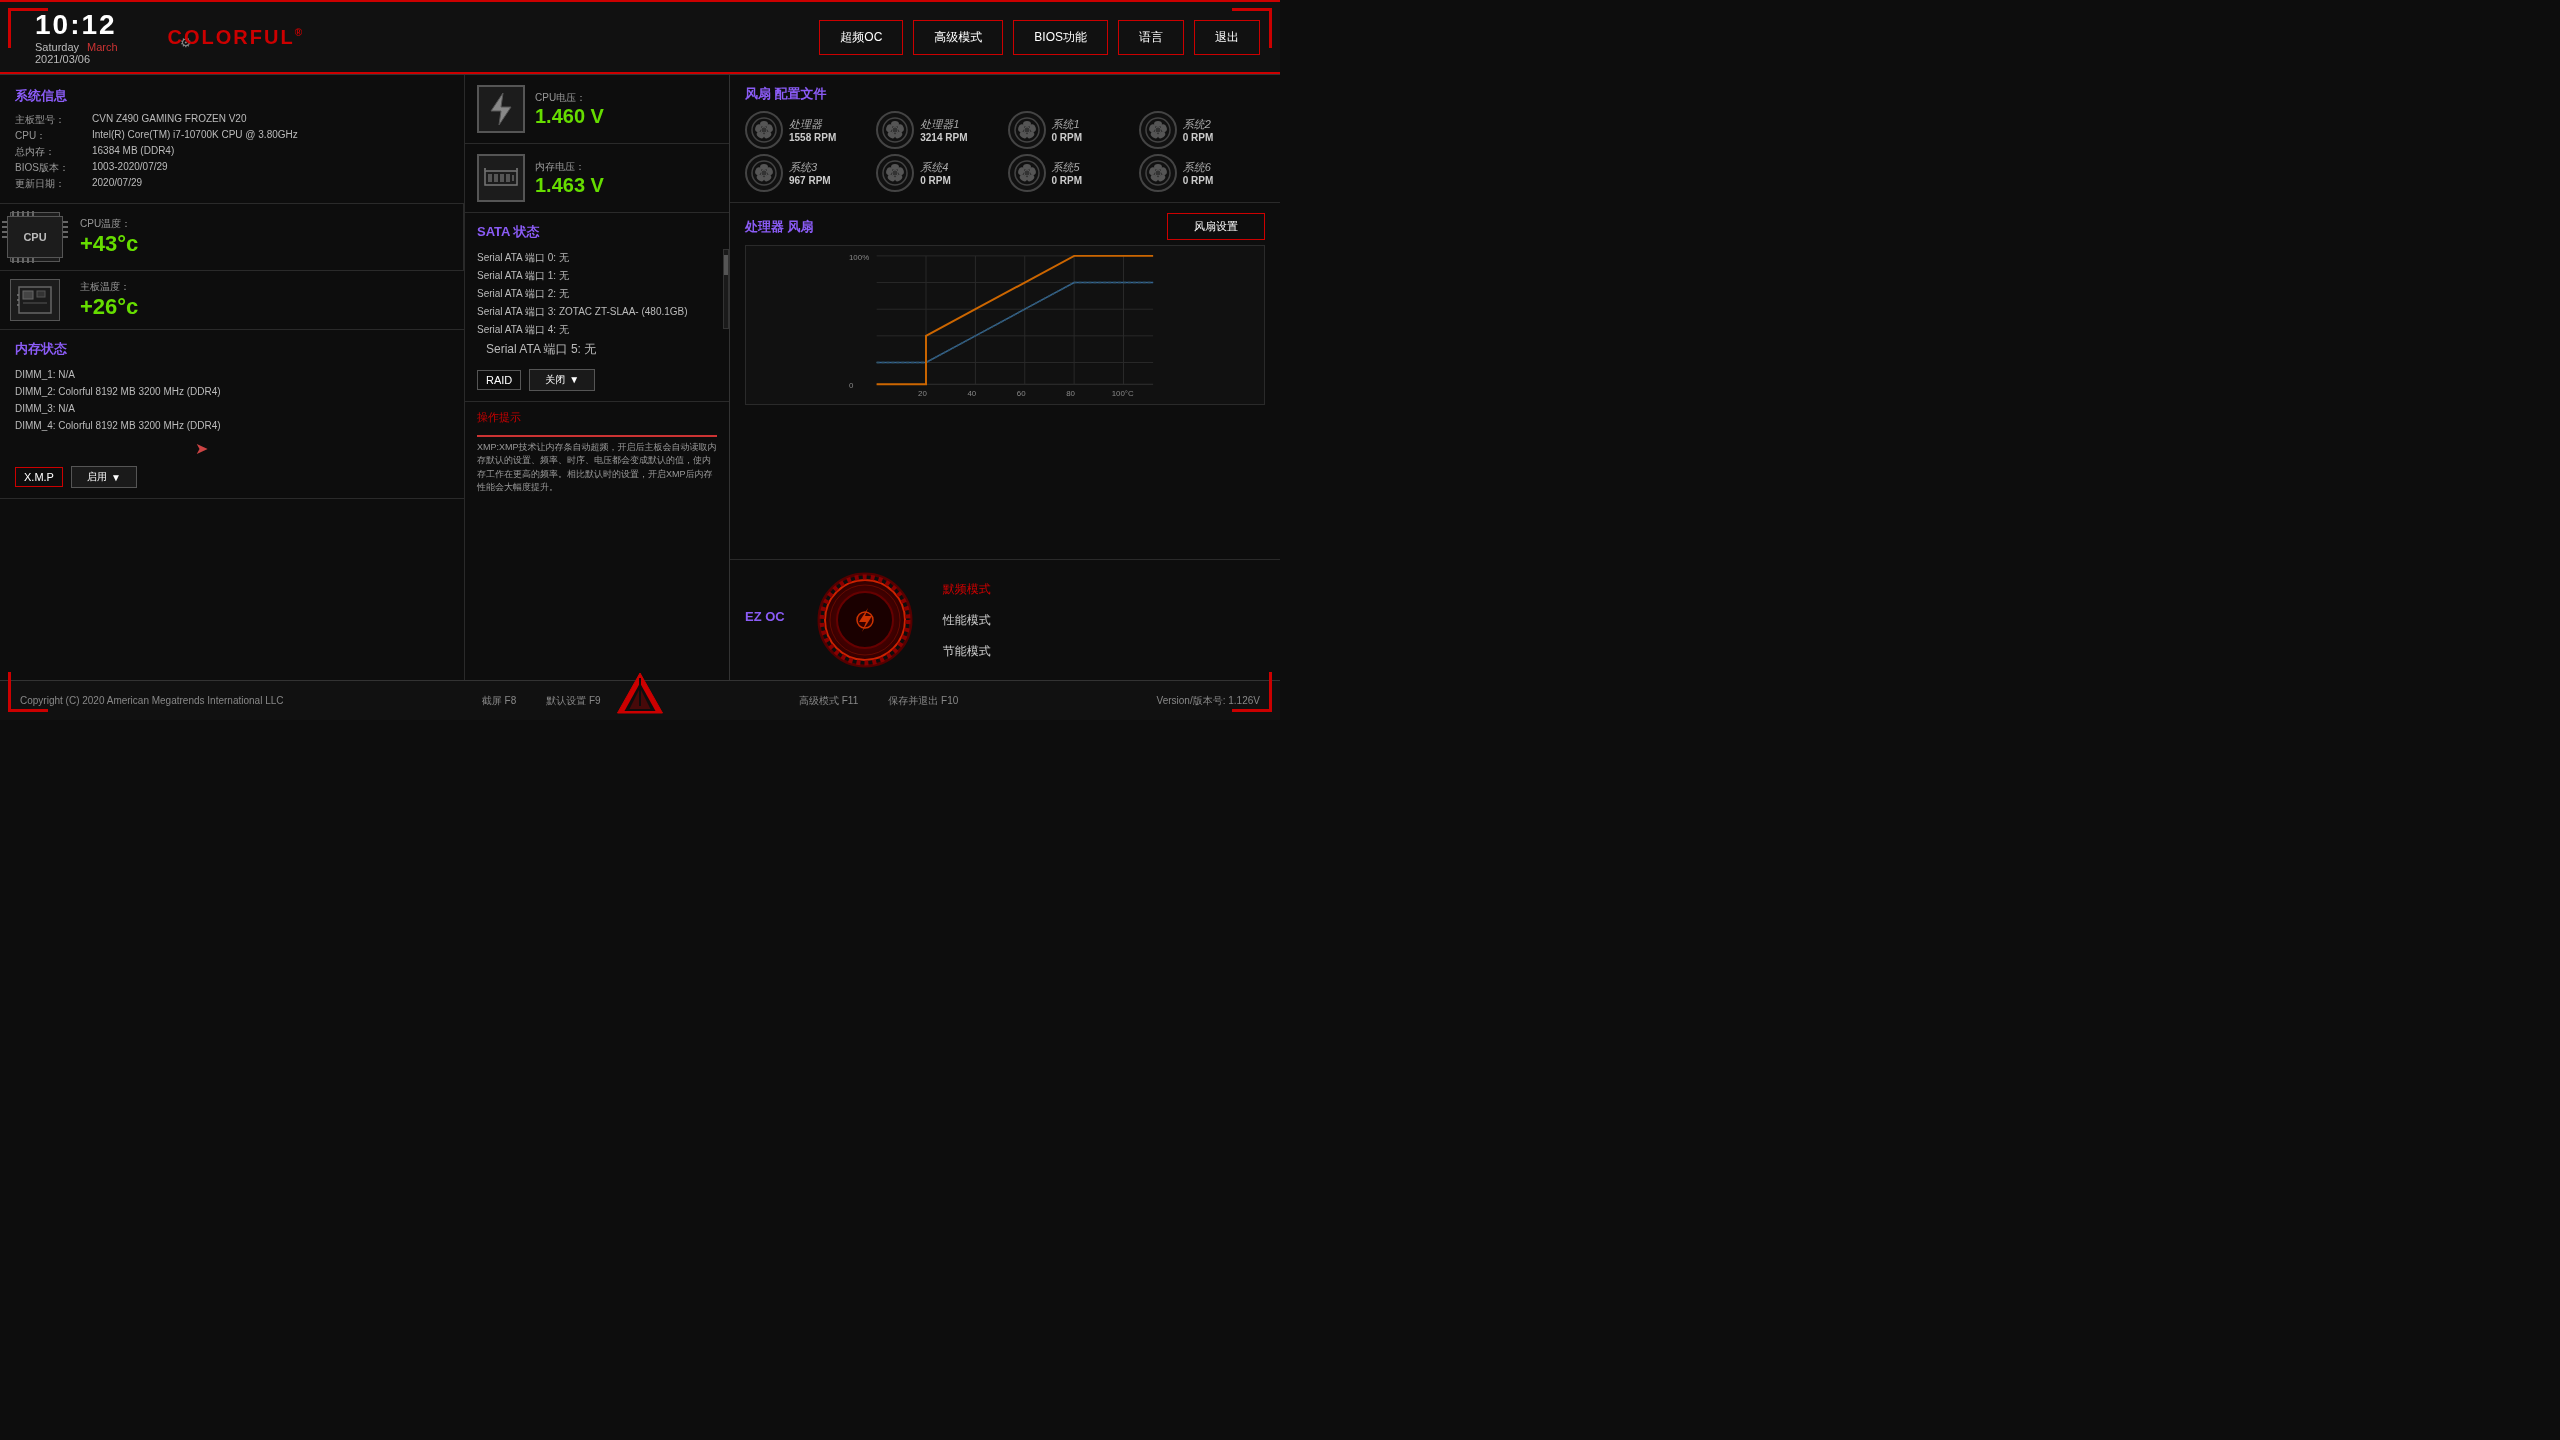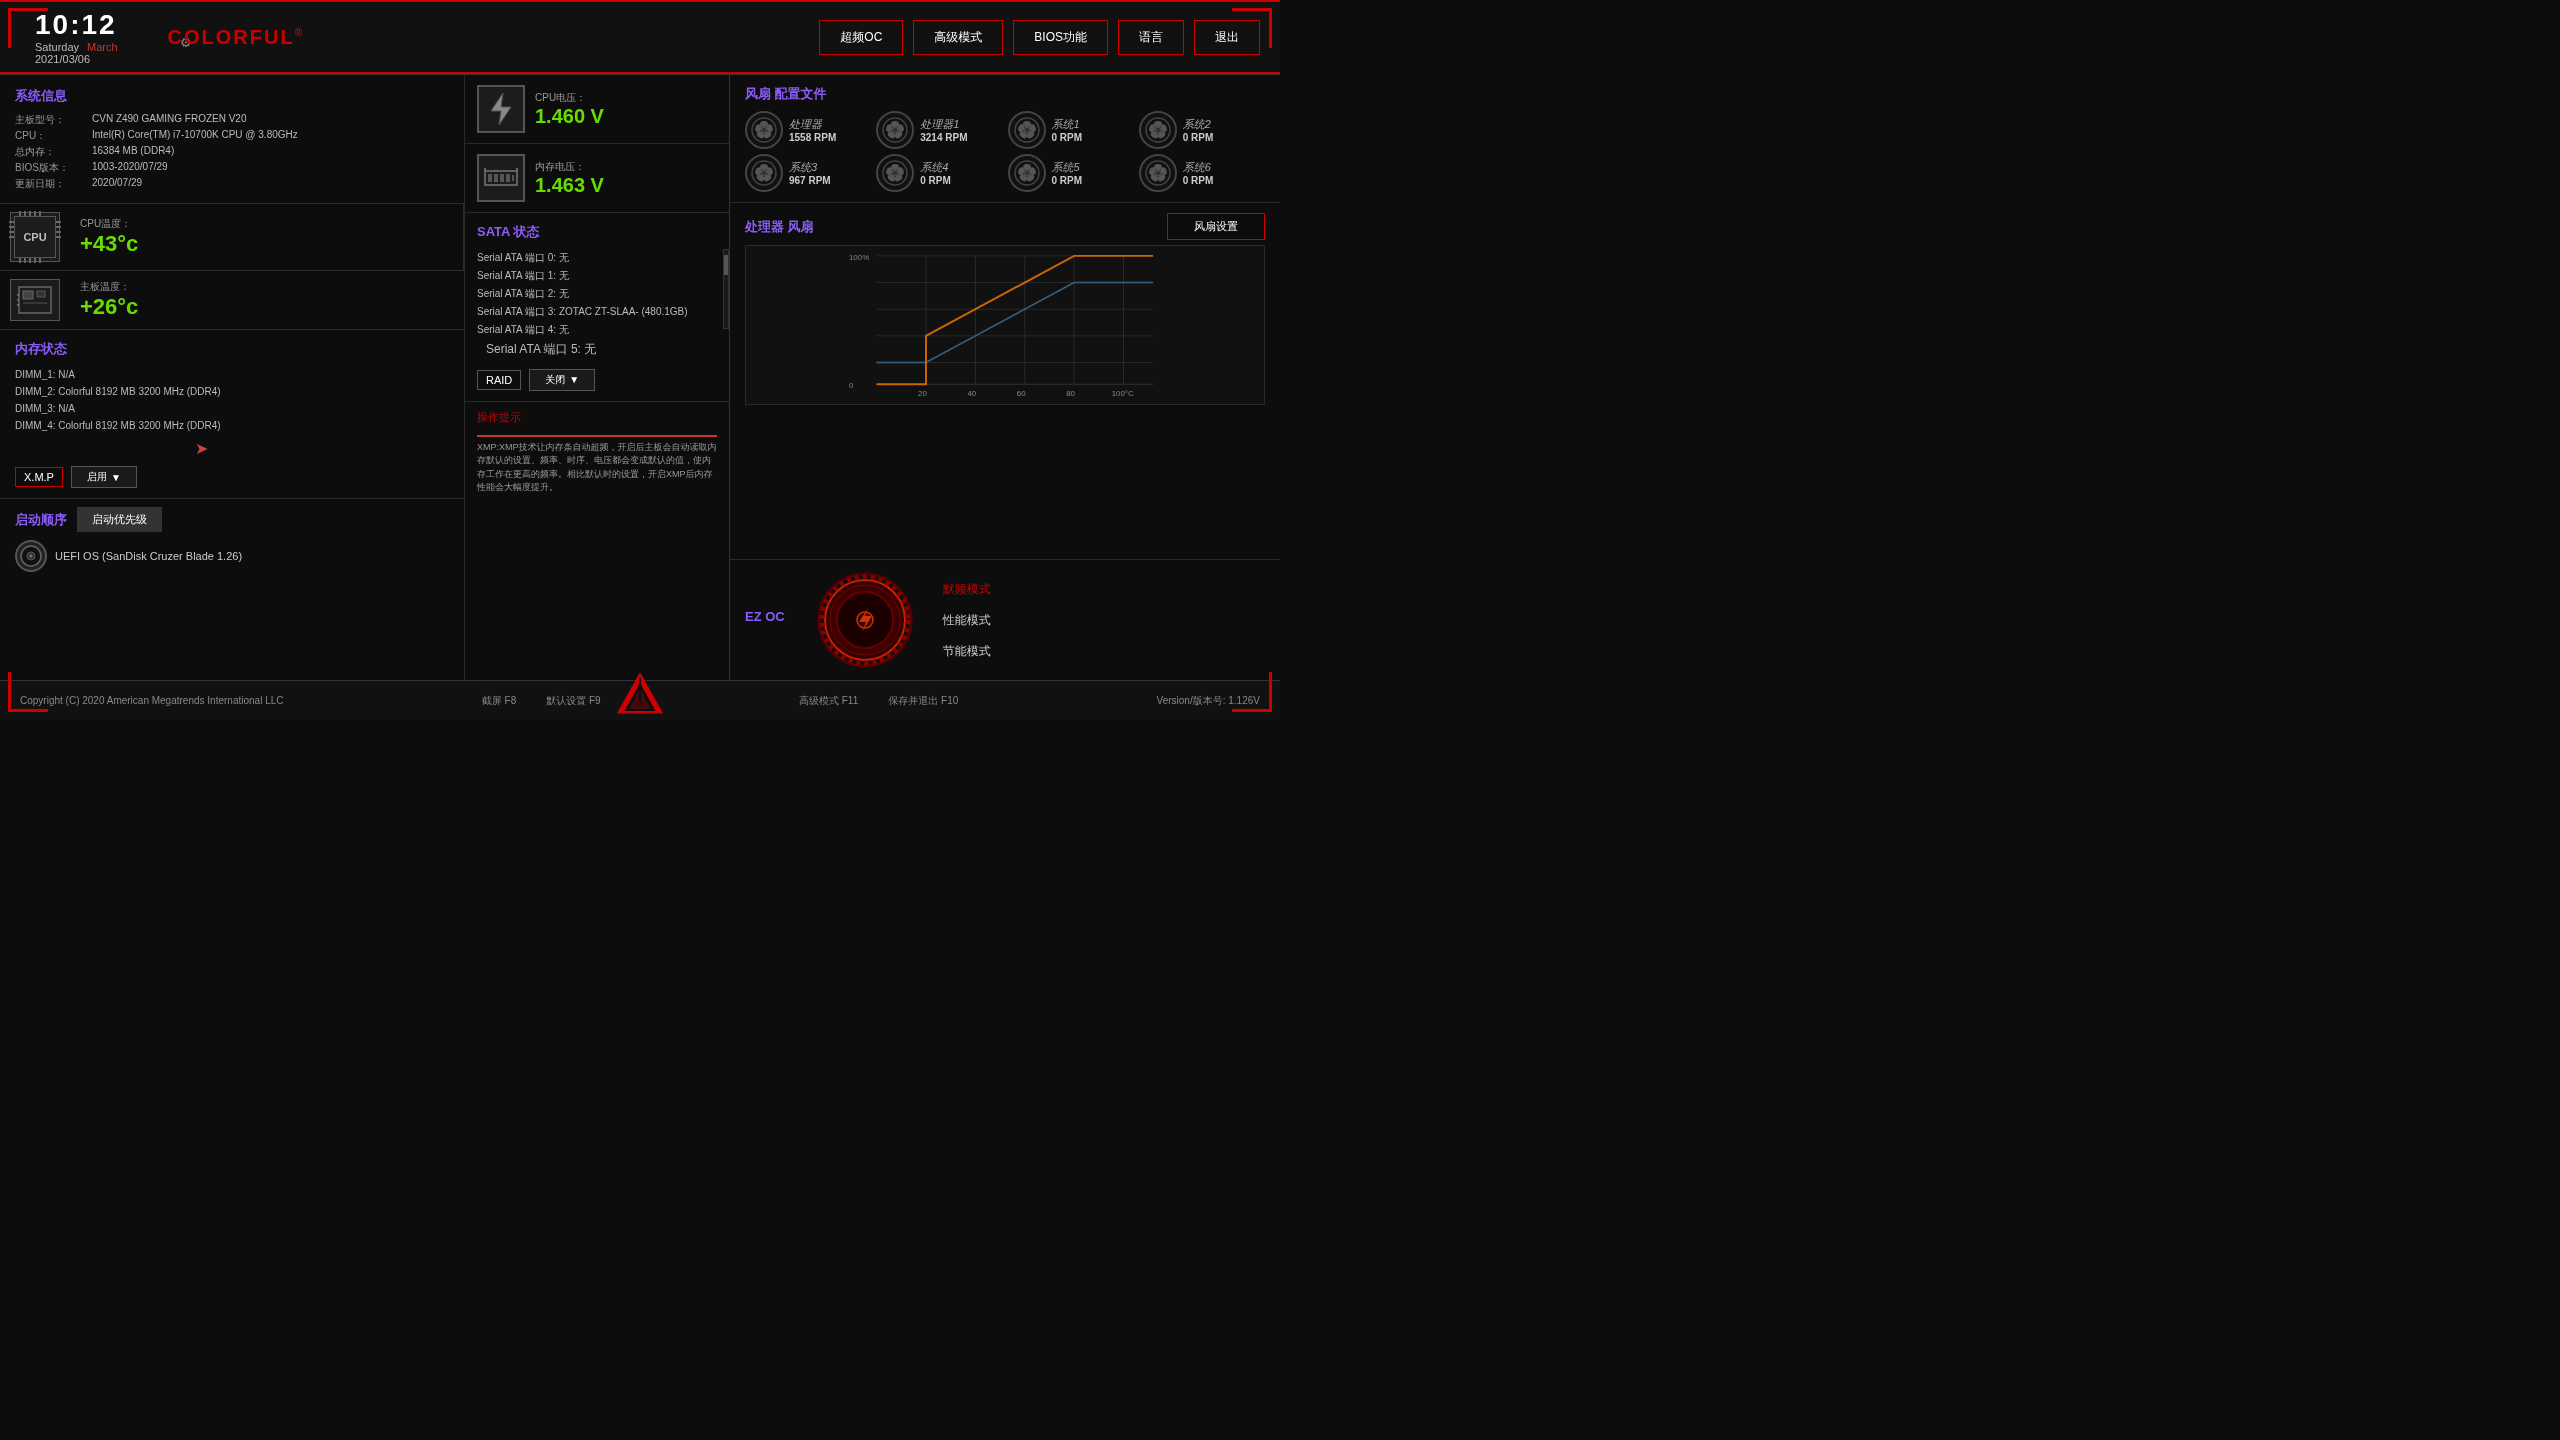--- a/index.html
+++ b/index.html
@@ -508,21 +508,21 @@
             <span class="sys-label">更新日期：</span>
             <span>2020/07/29</span>
           </div>
         </div>
       </div>
 
       <div style="border-bottom:1px solid #2a2a2a;">
         <div class="metric-half">
 
           <div class="cpu-box">
-            <div style="position:relative;width:42px;height:42px;border:1px solid #555;background:#1c1c1c;display:flex;align-items:center;justify-content:center;">
+            <div style="position:relative;width:56px;height:42px;border:1px solid #555;background:#1c1c1c;display:flex;align-items:center;justify-content:center;">
 
               <div style="position:absolute;top:-6px;left:4px;display:flex;gap:3px;">
                 <div style="width:2px;height:5px;background:#666;"></div>
                 <div style="width:2px;height:5px;background:#666;"></div>
                 <div style="width:2px;height:5px;background:#666;"></div>
                 <div style="width:2px;height:5px;background:#666;"></div>
                 <div style="width:2px;height:5px;background:#666;"></div>
               </div>
               <div style="position:absolute;bottom:-6px;left:4px;display:flex;gap:3px;">
                 <div style="width:2px;height:5px;background:#666;"></div>
@@ -583,36 +583,20 @@
         <div style="margin-left:180px;margin-top:5px;color:#cc4444;font-size:16px;">➤</div>
         <div class="xmp-row">
           <span class="xmp-label">X.M.P</span>
           <div class="select-btn">
             <span>启用</span>
             <span>▼</span>
           </div>
         </div>
       </div>
 
-      <div style="padding:8px 15px;">
-        <div class="boot-header">
-          <div class="section-title" style="margin-bottom:0;">启动顺序</div>
-          <button class="boot-priority-btn">启动优先级</button>
-        </div>
-        <div class="boot-item">
-          <div class="boot-disk-icon">
-            <svg width="22" height="22" viewBox="0 0 22 22">
-              <circle cx="11" cy="11" r="10" fill="#111" stroke="#666" stroke-width="1.5"></circle>
-              <circle cx="11" cy="11" r="4" fill="#333" stroke="#555" stroke-width="1"></circle>
-              <circle cx="11" cy="11" r="1.5" fill="#777"></circle>
-            </svg>
-          </div>
-          <span>UEFI OS (SanDisk Cruzer Blade 1.26)</span>
-        </div>
-      </div>
 
     </div>
 
     <div class="center-col">
 
       <div style="border-bottom:1px solid #2a2a2a;">
         <div style="display:flex;align-items:center;gap:10px;padding:10px 12px;border-bottom:1px solid #2a2a2a;">
 
           <div class="volt-icon">
             <svg width="28" height="36" viewBox="0 0 28 36">

